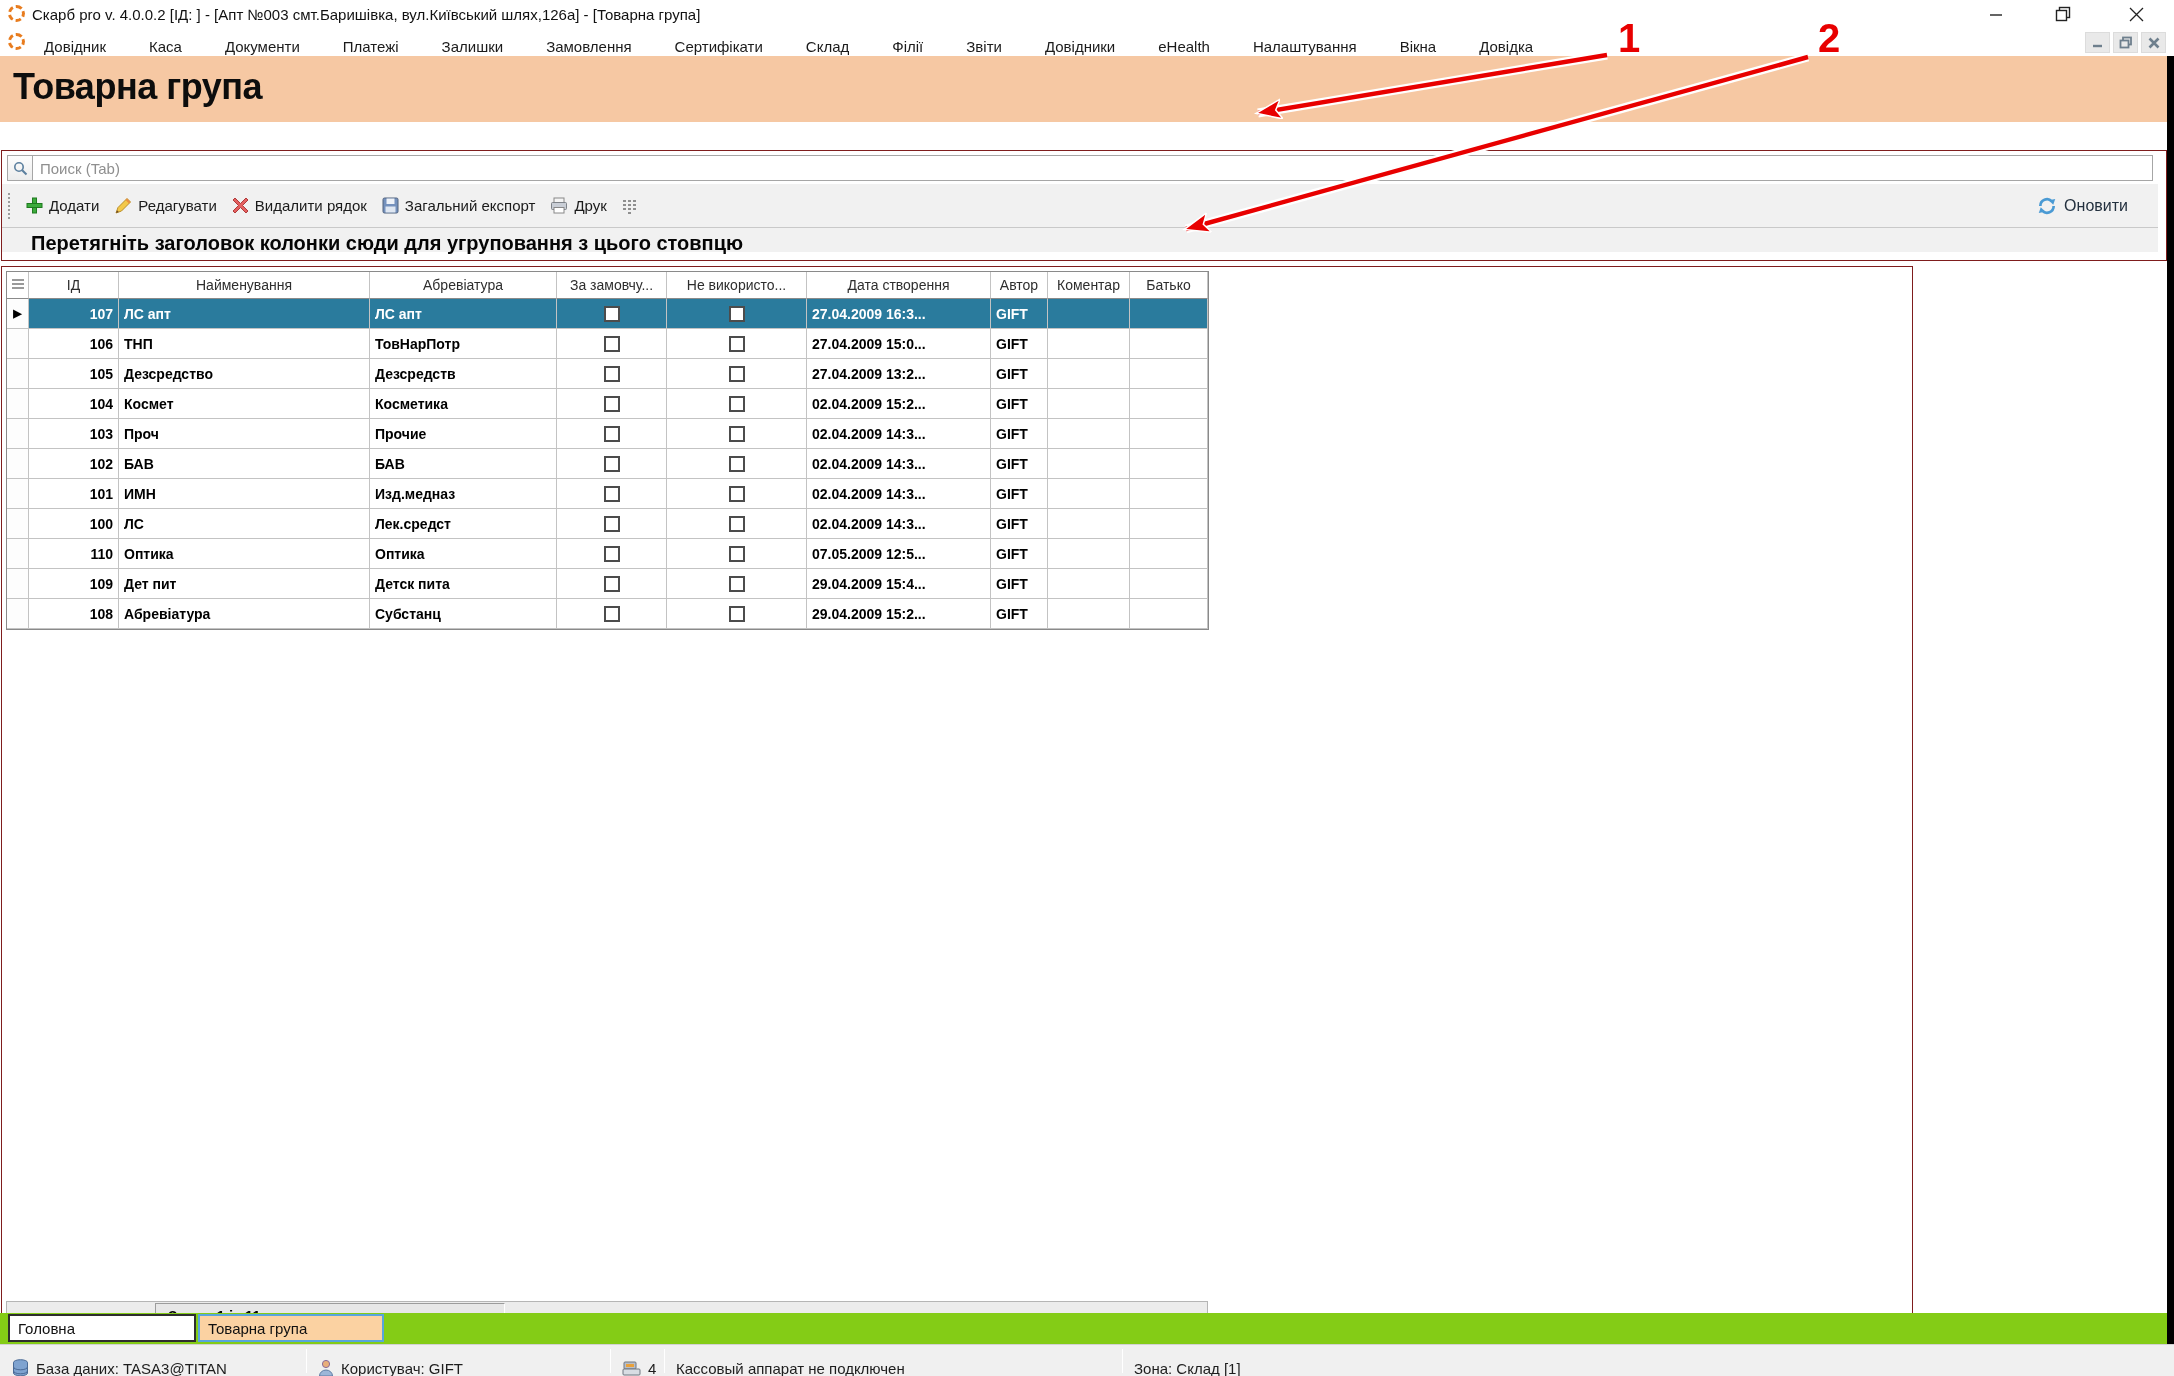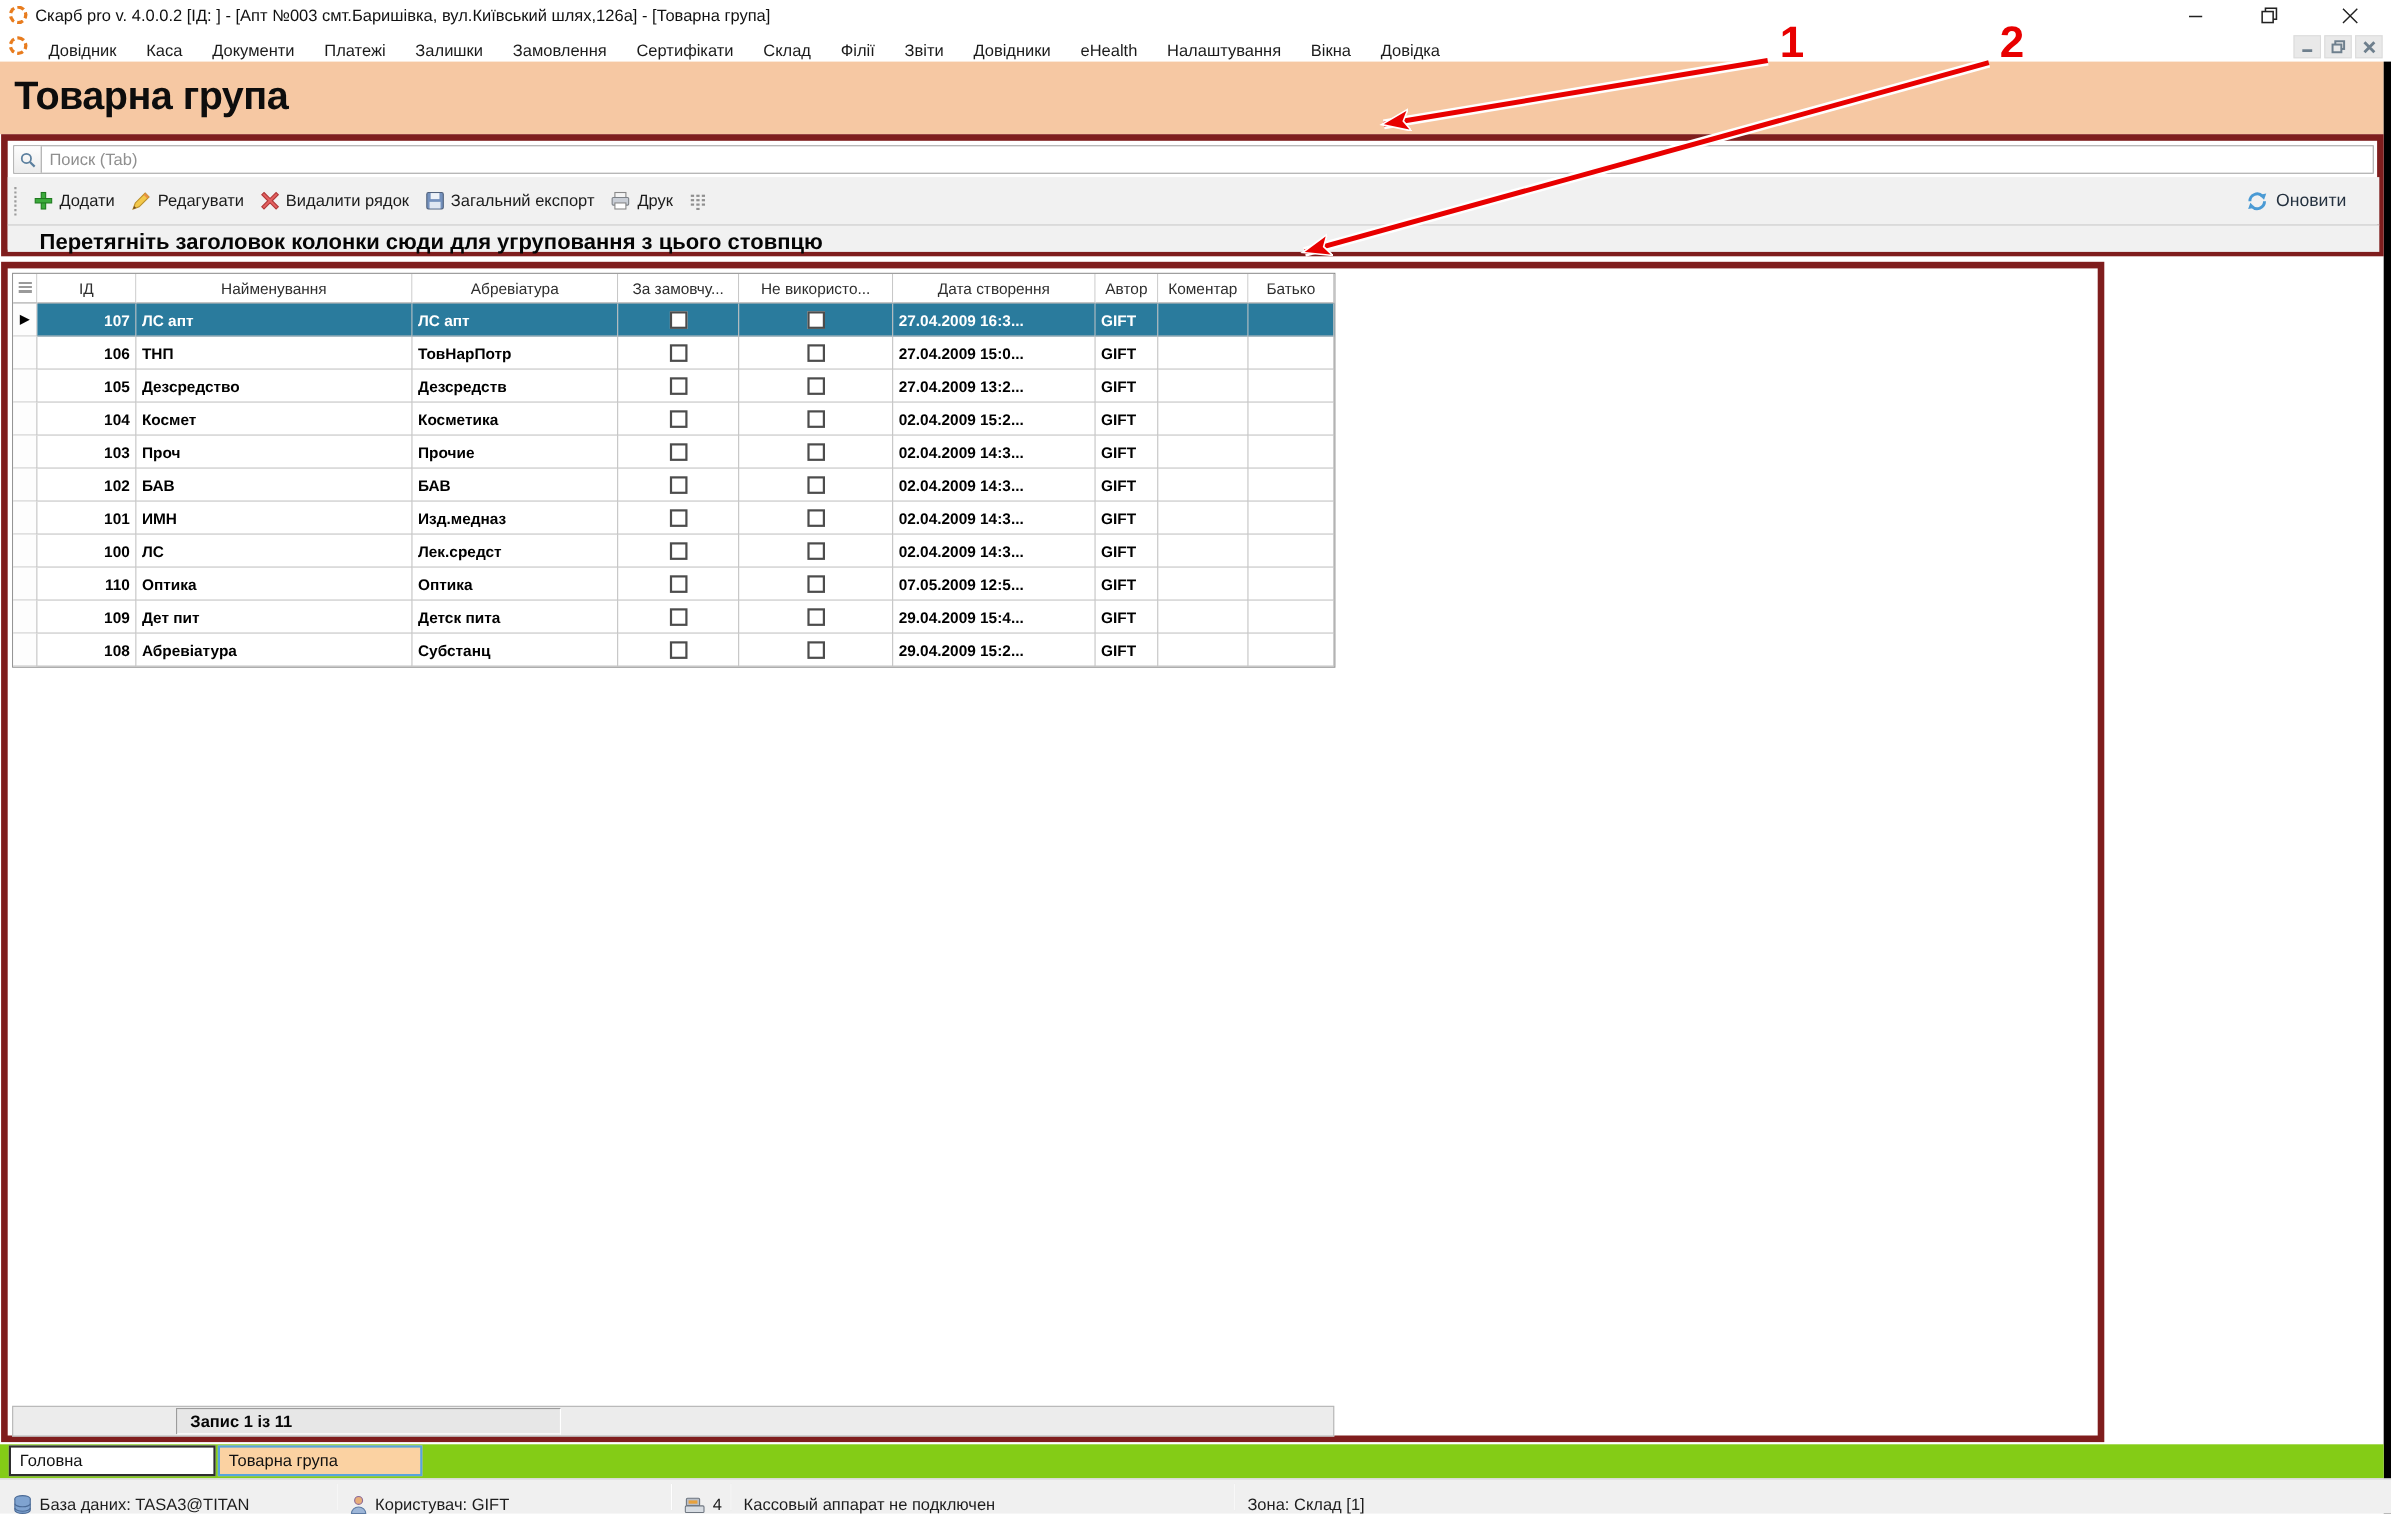--- a/index.html
+++ b/index.html
@@ -7,34 +7,34 @@
               font-family:"Liberation Sans", sans-serif; }
 
   
   .titlebar { position:absolute; left:0; top:0; width:2174px; height:29px; background:#fff; }
   .app-icon { position:absolute; width:17px; height:17px; border:3px dashed #e87c1e; border-radius:50%; background:#fff; }
   .title-text { position:absolute; left:32px; top:6px; font-size:15px; color:#111; white-space:nowrap; }
   .winbtn { position:absolute; top:4px; width:30px; height:20px; display:flex; align-items:center; justify-content:center; }
 
   
   .menubar { position:absolute; left:0; top:29px; width:2174px; height:27px; background:#fff; display:flex; align-items:center; }
-  .menu-items { position:absolute; left:44px; top:4px; height:27px; display:flex; align-items:center; gap:27px;text-align:center; }
+  .menu-items { position:absolute; left:44px; top:4px; height:27px; display:flex; align-items:center; gap:43px;text-align:center; }
   .menu-item { font-size:15px; color:#1b1b1b; white-space:nowrap; cursor:default; }
   .mdi-btns { position:absolute; right:8px; top:3px; display:flex; gap:3px; }
   .mdi-btn { width:25px; height:21px; background:#e9e9e9; border:1px solid #dcdcdc; display:flex; align-items:center; justify-content:center; color:#6e7f8d; font-weight:bold; font-size:13px; }
 
   
   .pageheader { position:absolute; left:0; top:56px; width:2167px; height:66px; background:#f6c8a3; }
   .pageheader h1 { position:absolute; left:13px; top:10px; font-size:36px; font-weight:bold; color:#0d0d0d; letter-spacing:-.5px; }
 
   
   .edge-strip { position:absolute; left:2167px; top:56px; width:7px; height:1320px; background:#000; }
 
   
-  .ann-rect { position:absolute; border:6px solid #7f1d1d; background:transparent; }
+  .ann-rect { position:absolute; border:1px solid #7f1d1d; background:transparent;margin-top:28px; }
   #rect1 { left:1px; top:122px; width:2166px; height:111px; }
   #rect2 { left:1px; top:238px; width:1912px; height:1073px; background:#fff; }
 
   
   .searchrow { position:absolute; left:5px; top:4px; width:2146px; height:26px; background:#fff; border:1px solid #a6a6a6; display:flex; align-items:center; }
   .mag-box { width:25px; height:24px; border-right:1px solid #a6a6a6; background:linear-gradient(#fdfdfd,#ececec); display:flex; align-items:center; justify-content:center; }
   .search-ph { font-size:15px; color:#8f8f8f; margin-left:7px; }
 
   
   .toolbar { position:absolute; left:0; top:33px; width:2156px; height:43px; background:#f1f1f1; display:flex; align-items:center; }

